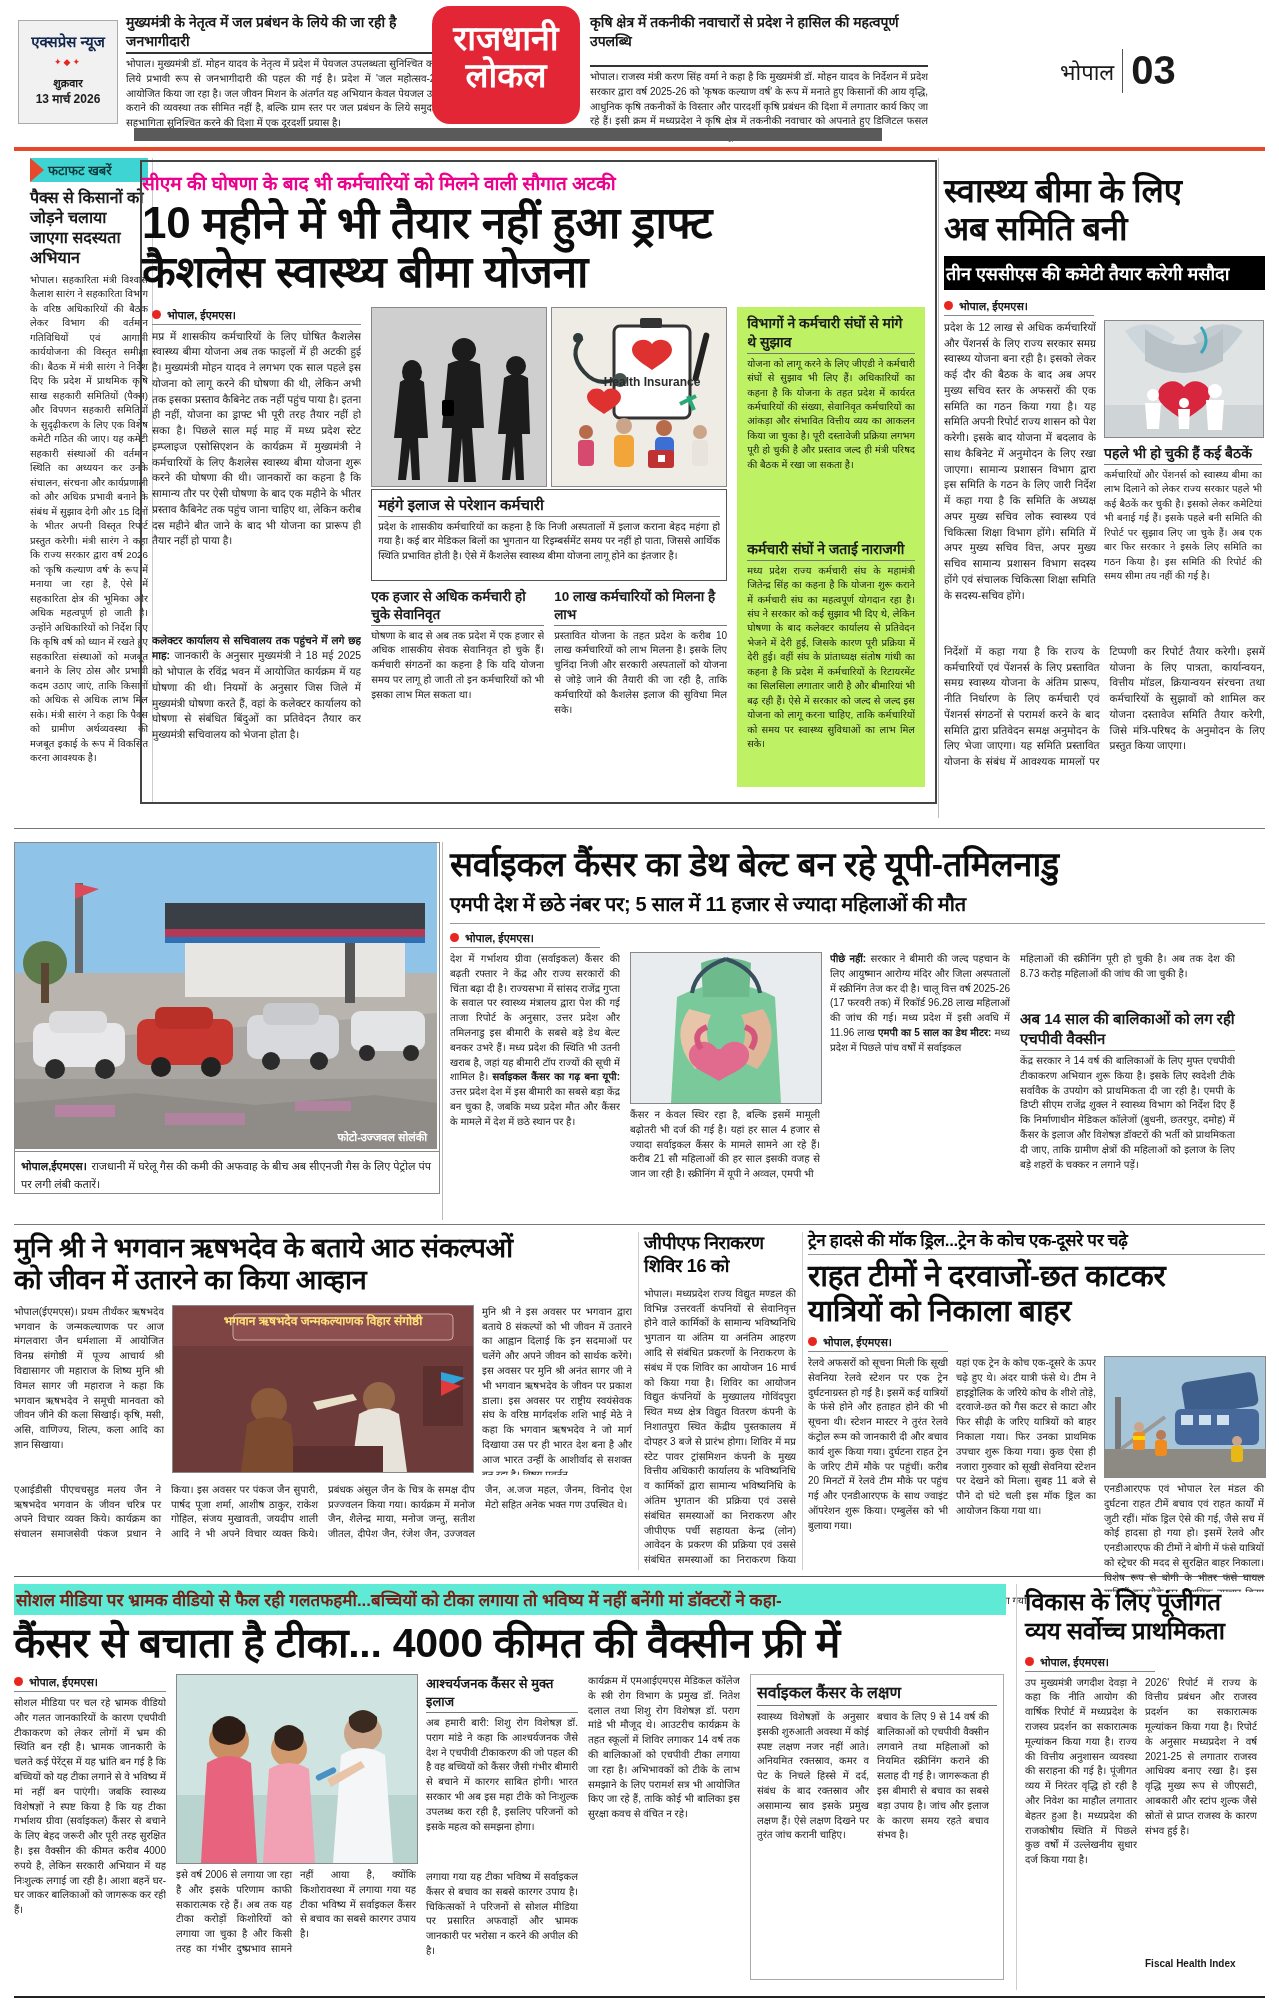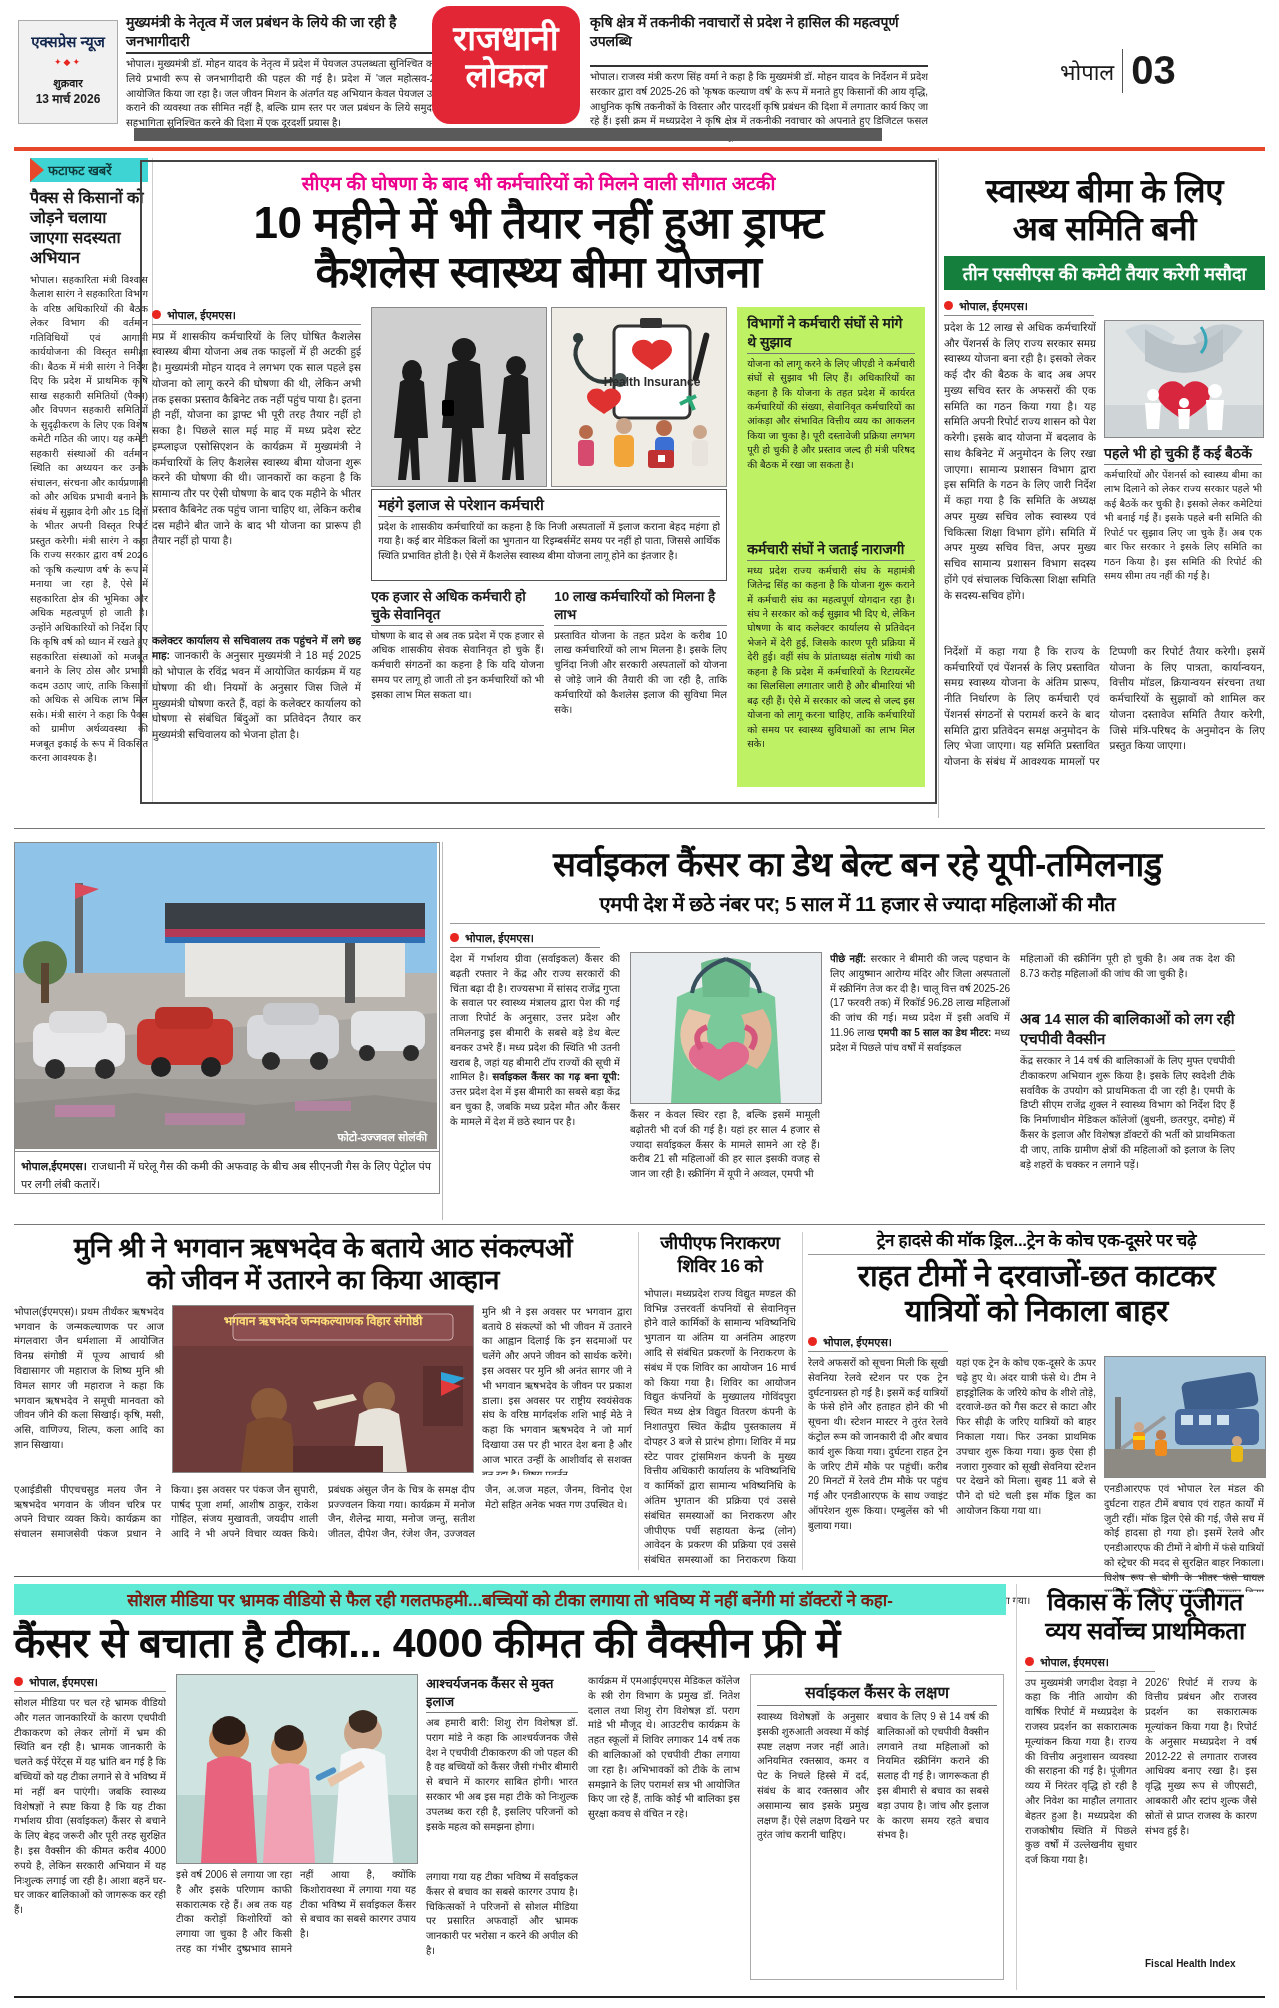--- a/index.html
+++ b/index.html
@@ -3,21 +3,21 @@
 <meta charset="utf-8">
 <style>
   html,body{margin:0;padding:0;background:#dedede;}
   .page{position:relative;width:1279px;height:2008px;background:#ffffff;margin:0 auto;
         font-family:"Liberation Sans","DejaVu Sans",sans-serif;color:#1a1a1a;overflow:hidden;}
   .abs{position:absolute;}
   .b{font-weight:700;}
   .body-txt{font-size:10.5px;line-height:1.5;text-align:justify;overflow:hidden;}
   .small-txt{font-size:10px;line-height:1.48;text-align:justify;overflow:hidden;}
   .headline{font-weight:700;color:#0d0d0d;letter-spacing:-0.3px;}
-  .center{text-align:center;}
+  .center{text-align:left;}
   .byline{font-size:11px;font-weight:700;border-bottom:1px solid #888;padding-bottom:2px;margin-bottom:4px;}
   .reddot{display:inline-block;width:9px;height:9px;border-radius:50%;background:#e8251f;margin-right:6px;}
   .subhead-underline{font-weight:700;border-bottom:1.5px solid #777;padding-bottom:2px;margin-bottom:3px;}
   .photo{position:relative;overflow:hidden;border:1px solid #888;background:#ccc;}
   .vline{position:absolute;width:1px;background:#bbb;}
   .hline{position:absolute;height:1px;background:#999;}
 </style>
 </head>
 <body>
 
@@ -142,21 +142,21 @@
         <div class="small-txt" style="height:178px;font-size:9.8px;">योजना को लागू करने के लिए जीएडी ने कर्मचारी संघों से सुझाव भी लिए हैं। अधिकारियों का कहना है कि योजना के तहत प्रदेश में कार्यरत कर्मचारियों की संख्या, सेवानिवृत कर्मचारियों का आंकड़ा और संभावित वित्तीय व्यय का आकलन किया जा चुका है। पूरी दस्तावेजी प्रक्रिया लगभग पूरी हो चुकी है और प्रस्ताव जल्द ही मंत्री परिषद की बैठक में रखा जा सकता है।</div>
         <div class="subhead-underline" style="font-size:14px;margin-top:4px;">कर्मचारी संघों ने जताई नाराजगी</div>
         <div class="small-txt" style="height:230px;font-size:9.8px;">मध्य प्रदेश राज्य कर्मचारी संघ के महामंत्री जितेन्द्र सिंह का कहना है कि योजना शुरू कराने में कर्मचारी संघ का महत्वपूर्ण योगदान रहा है। संघ ने सरकार को कई सुझाव भी दिए थे, लेकिन घोषणा के बाद कलेक्टर कार्यालय से प्रतिवेदन भेजने में देरी हुई, जिसके कारण पूरी प्रक्रिया में देरी हुई। वहीं संघ के प्रांताध्यक्ष संतोष गांधी का कहना है कि प्रदेश में कर्मचारियों के रिटायरमेंट का सिलसिला लगातार जारी है और बीमारियां भी बढ़ रही हैं। ऐसे में सरकार को जल्द से जल्द इस योजना को लागू करना चाहिए, ताकि कर्मचारियों को समय पर स्वास्थ्य सुविधाओं का लाभ मिल सके।</div>
       </div>
     </div>
   </div>
 
   <div class="abs" style="left:944px;top:158px;width:321px;height:660px;">
     <div class="center headline" style="font-size:33px;line-height:1.15;margin-top:14px;">स्वास्थ्य बीमा के लिए</div>
     <div class="center headline" style="font-size:33px;line-height:1.15;">अब समिति बनी</div>
-    <div class="center" style="background:#15803d;color:#fff;font-size:18px;font-weight:800;padding:5px 2px;margin-top:8px;">तीन एससीएस की कमेटी तैयार करेगी मसौदा</div>
+    <div class="center" style="background:#000000;color:#fff;font-size:18px;font-weight:800;padding:5px 2px;margin-top:8px;">तीन एससीएस की कमेटी तैयार करेगी मसौदा</div>
     <div class="byline" style="margin-top:8px;width:150px;"><span class="reddot"></span><span>भोपाल, ईएमएस।</span></div>
     <div style="display:flex;gap:8px;margin-top:2px;">
       <div class="body-txt" style="width:152px;height:318px;">प्रदेश के 12 लाख से अधिक कर्मचारियों और पेंशनर्स के लिए राज्य सरकार समग्र स्वास्थ्य योजना बना रही है। इसको लेकर कई दौर की बैठक के बाद अब अपर मुख्य सचिव स्तर के अफसरों की एक समिति का गठन किया गया है। यह समिति अपनी रिपोर्ट राज्य शासन को पेश करेगी। इसके बाद योजना में बदलाव के साथ कैबिनेट में अनुमोदन के लिए रखा जाएगा। सामान्य प्रशासन विभाग द्वारा इस समिति के गठन के लिए जारी निर्देश में कहा गया है कि समिति के अध्यक्ष अपर मुख्य सचिव लोक स्वास्थ्य एवं चिकित्सा शिक्षा विभाग होंगे। समिति में अपर मुख्य सचिव वित्त, अपर मुख्य सचिव सामान्य प्रशासन विभाग सदस्य होंगे एवं संचालक चिकित्सा शिक्षा समिति के सदस्य-सचिव होंगे।</div>
       <div style="width:158px;">
         <div class="photo" style="width:158px;height:116px;">
           <svg width="158" height="116" viewBox="0 0 158 116">
             <rect width="158" height="116" fill="#dfe3e4"></rect>
             <rect y="84" width="158" height="32" fill="#cfd4d6"></rect>
             <path d="M20 10 Q44 -6 70 16 L52 44 Q34 30 20 10z" fill="#cdd6da"></path>
             <path d="M138 10 Q114 -6 88 16 L106 44 Q124 30 138 10z" fill="#c3ccd1"></path>
@@ -392,21 +392,21 @@
     </div>
   </div>
 
   <div class="abs" style="left:1016px;top:1584px;width:249px;height:406px;border-left:1px solid #ccc;padding-left:8px;box-sizing:border-box;">
     <div class="center headline" style="font-size:24px;line-height:1.2;margin-top:4px;">विकास के लिए पूंजीगत</div>
     <div class="center headline" style="font-size:24px;line-height:1.2;">व्यय सर्वोच्च प्राथमिकता</div>
     <div class="byline" style="margin-top:8px;width:130px;"><span class="reddot"></span><span>भोपाल, ईएमएस।</span></div>
     <div style="display:flex;gap:8px;">
       <div class="small-txt" style="width:112px;height:300px;">उप मुख्यमंत्री जगदीश देवड़ा ने कहा कि नीति आयोग की वार्षिक रिपोर्ट में मध्यप्रदेश के राजस्व प्रदर्शन का सकारात्मक मूल्यांकन किया गया है। राज्य की वित्तीय अनुशासन व्यवस्था की सराहना की गई है। पूंजीगत व्यय में निरंतर वृद्धि हो रही है और निवेश का माहौल लगातार बेहतर हुआ है। मध्यप्रदेश की राजकोषीय स्थिति में पिछले कुछ वर्षों में उल्लेखनीय सुधार दर्ज किया गया है।</div>
       <div style="width:112px;">
-        <div class="small-txt" style="height:280px;">2026' रिपोर्ट में राज्य के वित्तीय प्रबंधन और राजस्व प्रदर्शन का सकारात्मक मूल्यांकन किया गया है। रिपोर्ट के अनुसार मध्यप्रदेश ने वर्ष 2012-22 से लगातार राजस्व आधिक्य बनाए रखा है। इस वृद्धि मुख्य रूप से जीएसटी, आबकारी और स्टांप शुल्क जैसे स्रोतों से प्राप्त राजस्व के कारण संभव हुई है।</div>
+        <div class="small-txt" style="height:280px;">2026' रिपोर्ट में राज्य के वित्तीय प्रबंधन और राजस्व प्रदर्शन का सकारात्मक मूल्यांकन किया गया है। रिपोर्ट के अनुसार मध्यप्रदेश ने वर्ष 2021-25 से लगातार राजस्व आधिक्य बनाए रखा है। इस वृद्धि मुख्य रूप से जीएसटी, आबकारी और स्टांप शुल्क जैसे स्रोतों से प्राप्त राजस्व के कारण संभव हुई है।</div>
         <div style="font-size:10px;font-weight:700;margin-top:2px;">Fiscal Health Index</div>
       </div>
     </div>
   </div>
 
   <div class="hline" style="left:14px;top:1996px;width:1251px;height:2px;background:#222;"></div>
 
   <div class="vline" style="left:442px;top:842px;height:378px;"></div>
   <div class="vline" style="left:938px;top:158px;height:660px;"></div>
 </div>

